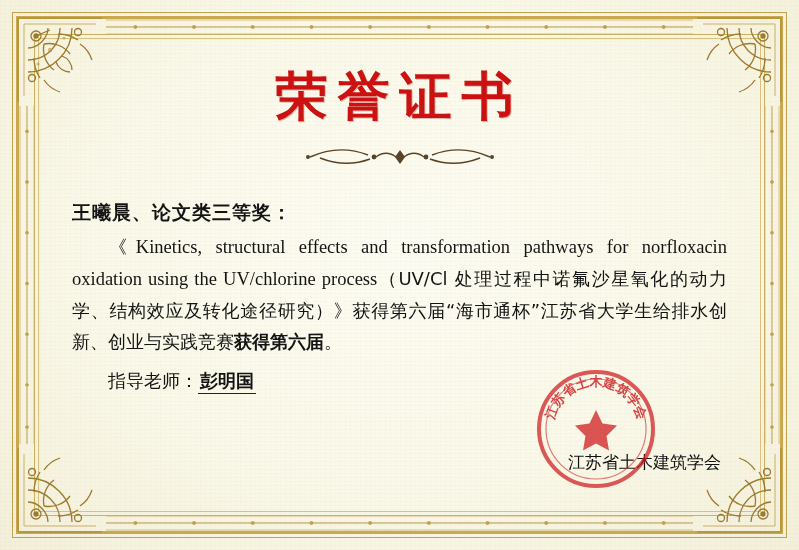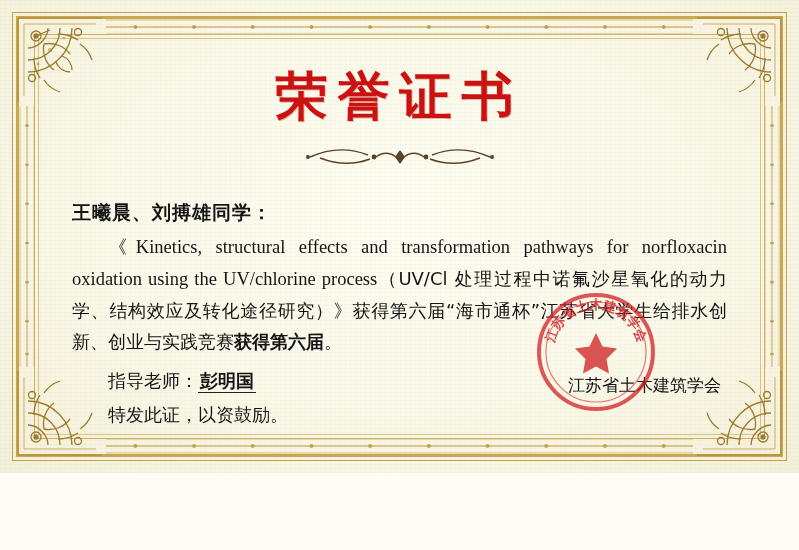--- a/index.html
+++ b/index.html
@@ -10,21 +10,21 @@
     width: 799px;
     height: 550px;
     overflow: hidden;
     background: #fdfdf5;
     font-family: "Liberation Serif", serif;
   }
 
   #certificate {
     position: relative;
     width: 799px;
-    height: 473px;
+    height: 550px;
     background:
       radial-gradient(ellipse at 50% 45%, #fdfcf2 0%, #faf8e8 55%, #f3efd9 100%);
     box-sizing: border-box;
   }
 
   
   .paper-texture {
     position: absolute;
     inset: 0;
     background-image:
@@ -131,21 +131,21 @@
   .paragraph .award {
     font-family: "DejaVu Sans", "Liberation Sans", sans-serif;
     font-weight: bold;
     font-size: 18px;
   }
 
   .advisor-line, .closing-line {
     margin-top: 10px;
     font-size: 18px;
     text-indent: 2em;
-    font-family: Liberation Serif, serif;
+    font-family: Liberation Mono, monospace;
   }
   .advisor-name {
     font-weight: bold;
     border-bottom: none;
     padding: 0 2px;
     position: relative;
   }
   .advisor-name::after {
     content: "";
     position: absolute;
@@ -385,27 +385,26 @@
           <path d="M150 4 l5 7 -5 7 -5 -7 z"></path>
           <circle cx="124" cy="11" r="2.4"></circle>
           <circle cx="176" cy="11" r="2.4"></circle>
           <circle cx="58" cy="11" r="2"></circle>
           <circle cx="242" cy="11" r="2"></circle>
         </g>
       </svg>
     </div>
 
     <div class="body-text">
-      <div class="salutation">王曦晨、刘搏雄同学：</div>
+      <div class="salutation">王曦晨、论文类三等奖：</div>
 
       <div class="paragraph"><span class="cjk">《</span><span>Kinetics, structural effects and transformation pathways for norfloxacin oxidation using the UV/chlorine process</span><span class="cjk">（UV/Cl 处理过程中诺氟沙星氧化的动力学、结构效应及转化途径研究）</span><span class="cjk">》</span><span class="cjk">获得第六届“海市通杯”江苏省大学生给排水创新、创业与实践竞赛</span><span class="award">获得第六届</span><span class="cjk">。</span></div>
 
       <div class="advisor-line"><span>指导老师：</span><span class="advisor-name">彭明国</span></div>
 
-      <div class="closing-line">特发此证，以资鼓励。</div>
     </div>
 
     <div class="seal">
       <svg viewBox="0 0 126 126" width="126" height="126" xmlns="http://www.w3.org/2000/svg">
         <circle cx="63" cy="63" r="57" fill="none" stroke="#cf1f22" stroke-width="4" opacity="0.9"></circle>
         <circle cx="63" cy="63" r="50" fill="none" stroke="#cf1f22" stroke-width="1.2" opacity="0.7"></circle>
         <g fill="#cf1f22" opacity="0.92">
           <path d="M63 44 l6.5 13.5 14.5 2 -10.5 10.5 2.5 14.5 -13 -7 -13 7 2.5 -14.5 -10.5 -10.5 14.5 -2 z"></path>
         </g>
         <path id="sealArc" d="M 20 63 A 43 43 0 0 1 106 63" fill="none"></path>

